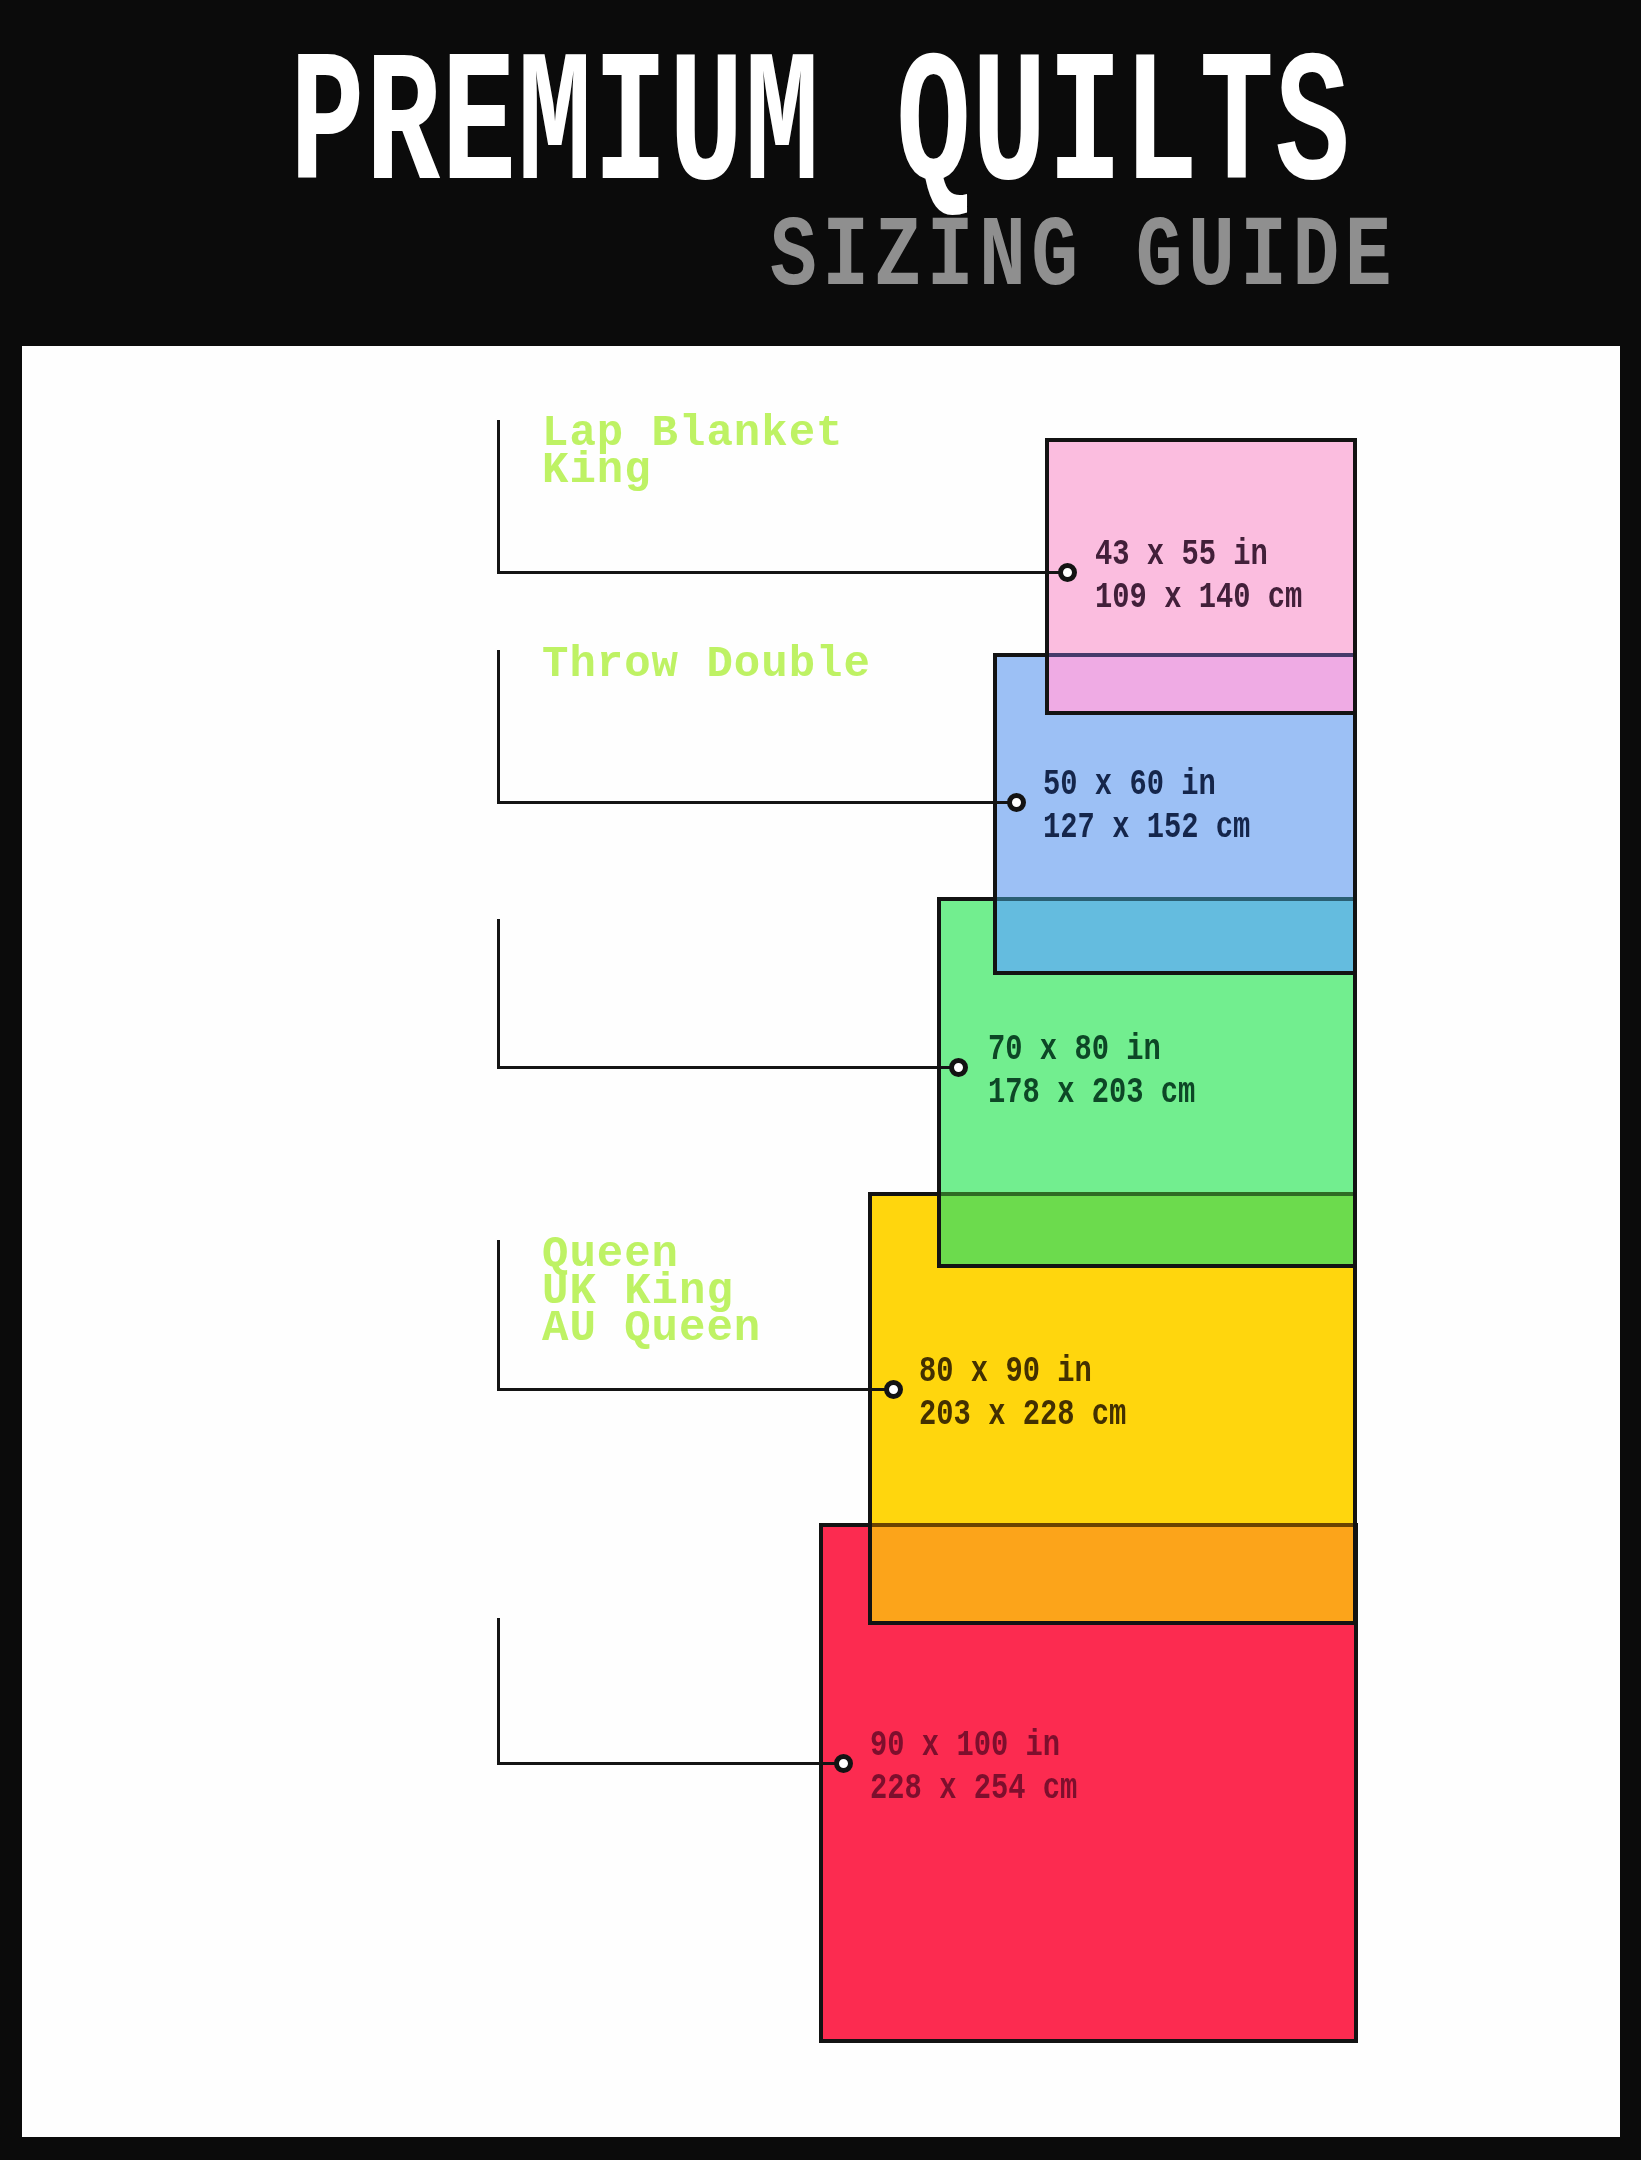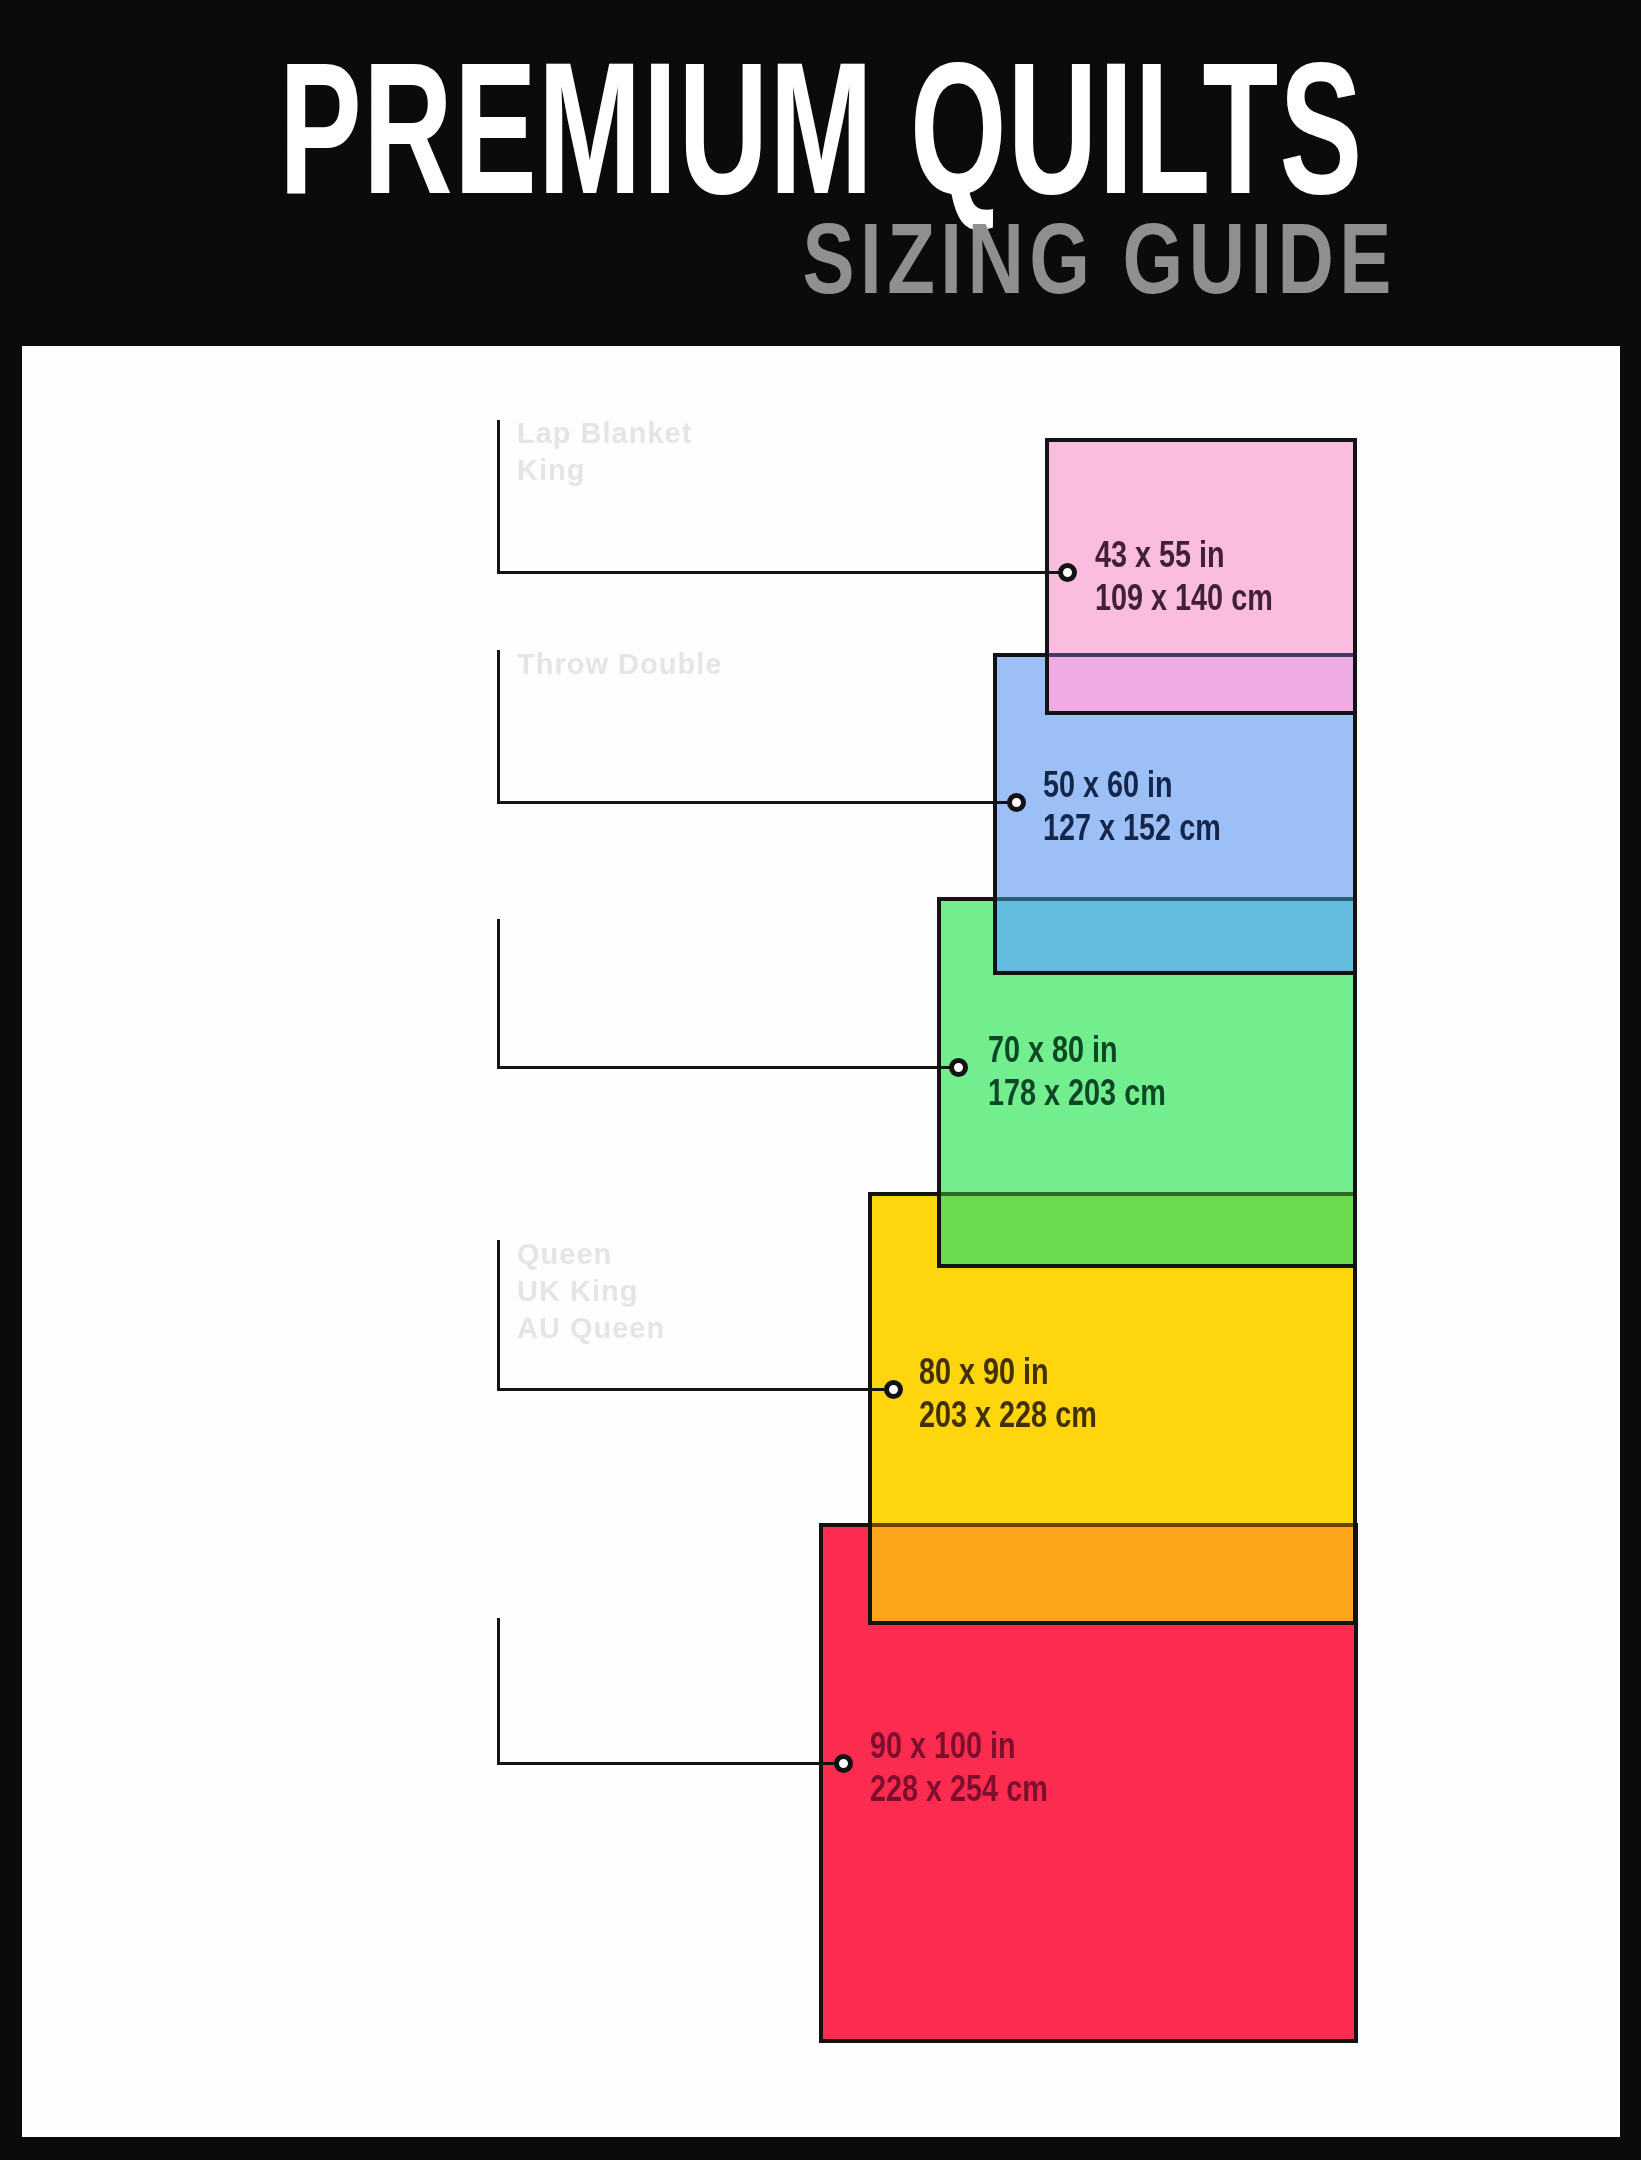--- a/index.html
+++ b/index.html
@@ -1,17 +1,17 @@
 <!DOCTYPE html>
 <html><head>
 <meta charset="utf-8">
 <style>
   html,body{margin:0;padding:0;background:#0b0b0b;}
   .canvas{position:relative;width:1641px;height:2160px;background:#0b0b0b;overflow:hidden;
-          font-family:Liberation Sans, sans-serif;}
+          font-family:Liberation Mono, monospace;}
   
   .header{position:absolute;left:0;top:0;width:1641px;height:346px;}
   .title{position:absolute;left:0;top:34px;width:1641px;text-align:center;
          font-size:188px;line-height:1.0;font-weight:700;letter-spacing:2px;
          transform:scaleX(0.66);transform-origin:center top;white-space:nowrap;}
   .subtitle{position:absolute;right:244px;top:208px;font-size:100px;line-height:1.0;
          font-weight:700;letter-spacing:7px;transform:scaleX(0.78);
          transform-origin:right top;white-space:nowrap;}
   
   .panel{position:absolute;left:22px;top:346px;width:1598px;height:1791px;background:#fefefe;}
@@ -26,22 +26,22 @@
   .q-blue  {left:993px; top:653px; width:364px;height:322px;}
   .q-blue .band{height:74px;border-top:4px solid #2a5f73;}
   .q-pink  {left:1045px;top:438px; width:312px;height:277px;}
   .q-pink .band{height:58px;border-top:4px solid #463a6b;}
   
   .vline{position:absolute;width:3px;background:#141414;}
   .hline{position:absolute;height:3px;background:#141414;}
   .dot{position:absolute;width:9px;height:9px;border:5px solid #131313;border-radius:50%;
        background:#ffffff;}
   
-  .label{position:absolute;left:517px;font-size:29px;line-height:37px;font-weight:700;
-         color:#e5e5e5;letter-spacing:1px;white-space:nowrap;}
+  .label{position:absolute;left:542px;font-size:44px;line-height:37px;font-weight:700;
+         color:#bef264;letter-spacing:1px;white-space:nowrap;}
   
   .dims{position:absolute;font-size:36px;line-height:43px;font-weight:600;
         transform:scaleX(0.8);transform-origin:left top;white-space:nowrap;letter-spacing:0px;}
   .dims span{display:block;}
 </style>
 </head>
 <body>
 
 <div class="canvas">
 

